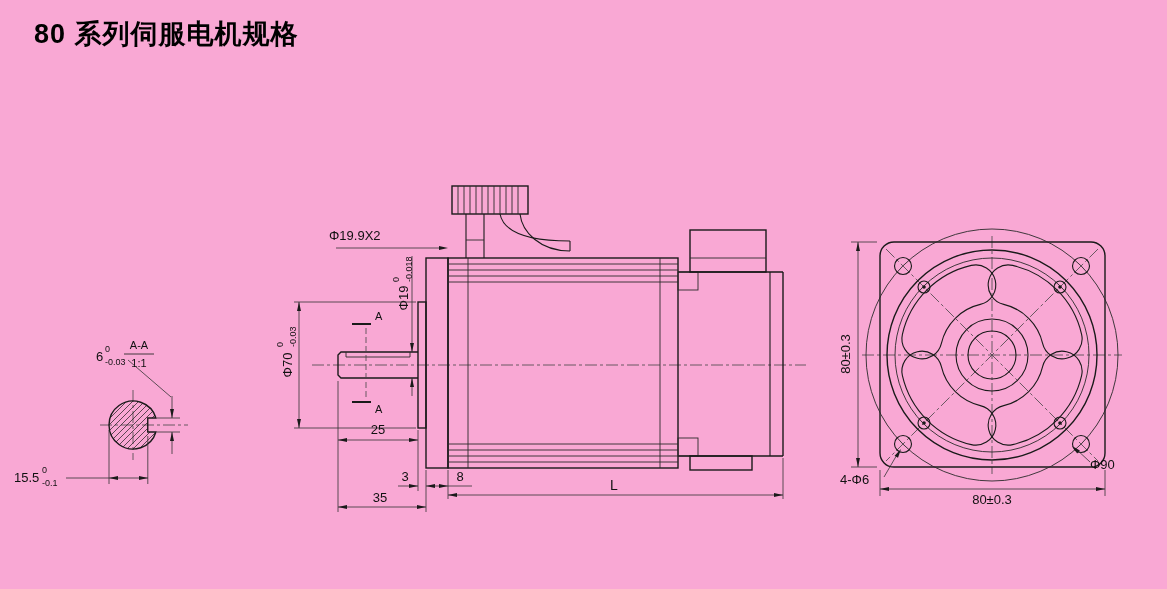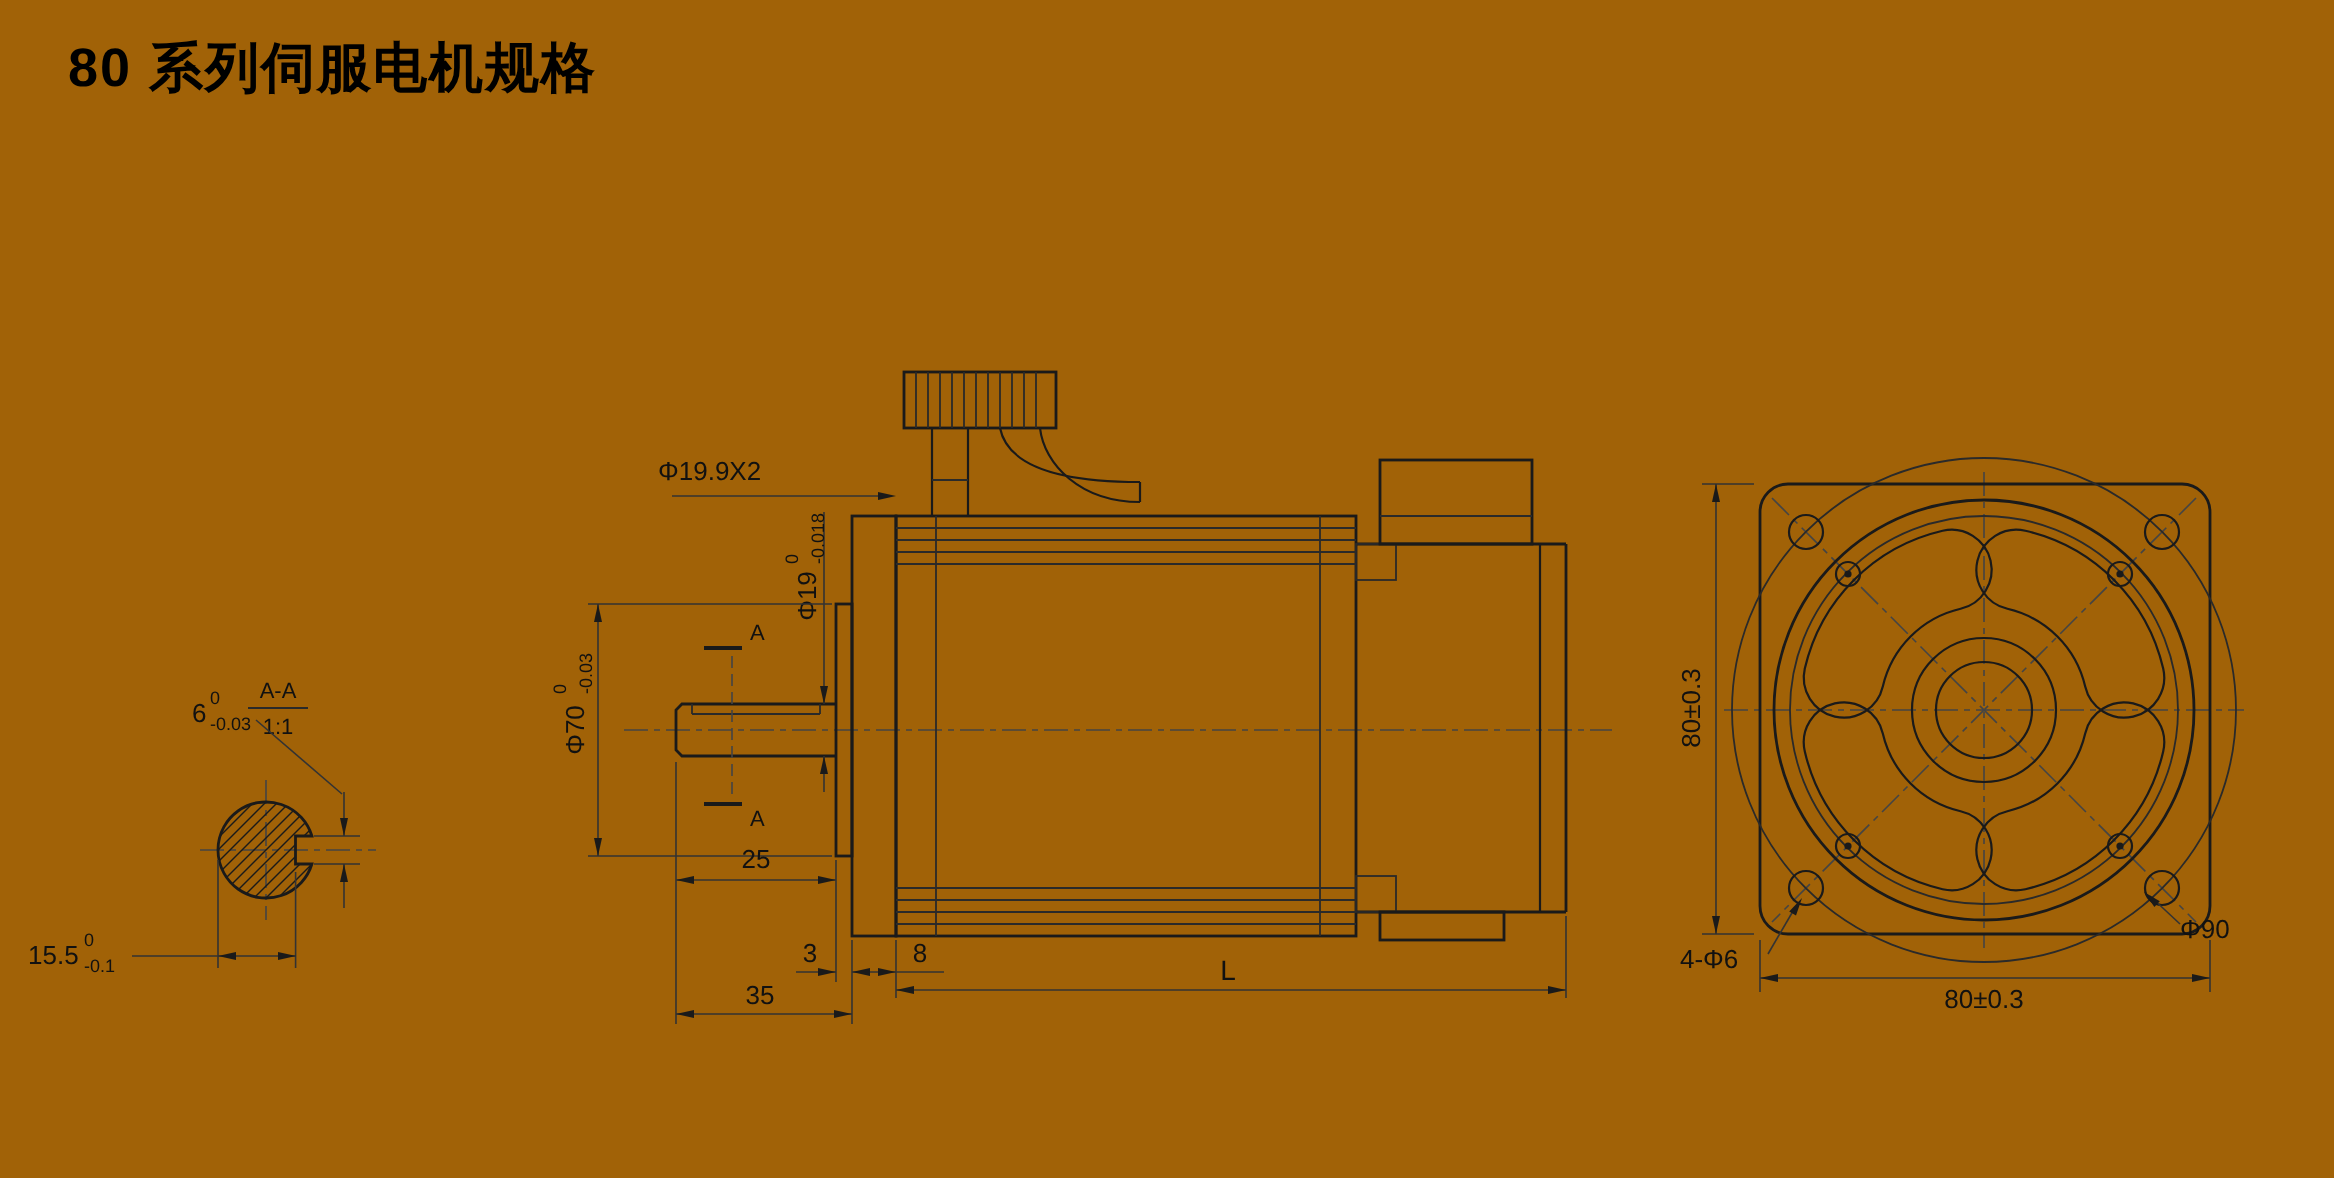--- a/index.html
+++ b/index.html
@@ -1,16 +1,16 @@
 <!DOCTYPE html>
 <html><head>
 <meta charset="utf-8">
 <style>
   html,body { margin:0; padding:0; background:#ffffff; }
-  .page { position:relative; width:1167px; height:589px; background:#a16207; overflow:hidden;
+  .page { position:relative; width:1167px; height:589px; background:#f9a8d4; overflow:hidden;
           font-family:"Liberation Sans", sans-serif; }
   .title { position:absolute; left:34px; top:16px; font-size:27px; font-weight:bold;
            color:#000; letter-spacing:1px; white-space:nowrap; }
   svg { position:absolute; left:0; top:0; }
 
   .ol    { fill:none; stroke:#1a1a1a; stroke-width:1.4; }
   .med   { fill:none; stroke:#1a1a1a; stroke-width:1.1; }
   .thin  { fill:none; stroke:#2a2a2a; stroke-width:0.9; }
   .dim   { fill:none; stroke:#333;    stroke-width:0.8; }
   .cl    { fill:none; stroke:#444;    stroke-width:0.8; stroke-dasharray:12 3 3 3; }

